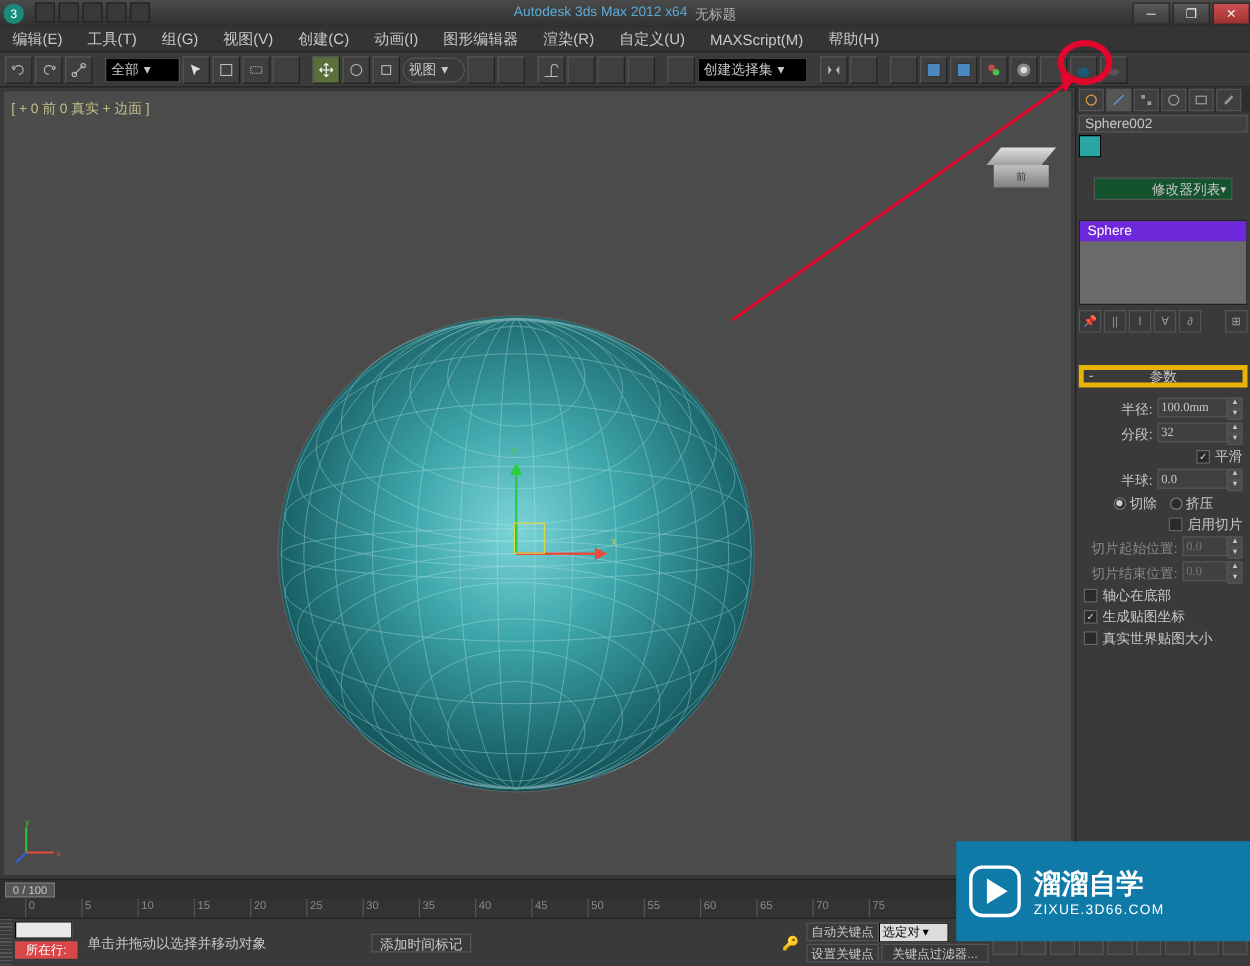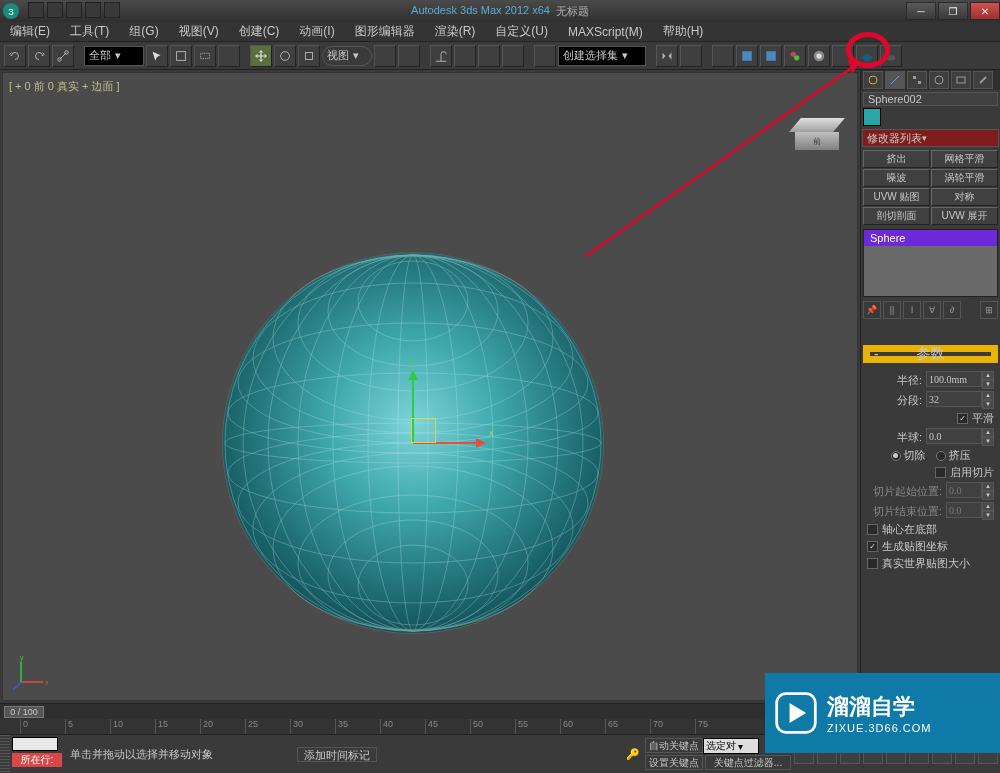--- a/index.html
+++ b/index.html
@@ -58,29 +58,29 @@
 .gz-yl{position:absolute;left:-4px;top:-88px;font-size:9px;color:#48d048;}
 
 
 .panel{ width:140px; background:#3a3a3a; border-left:1px solid #222; display:flex; flex-direction:column; font-size:11px; color:#c8c8c8;}
 .panel-tabs{ height:20px; display:flex; background:#2f2f2f; gap:2px; padding:2px; align-items:center;}
 .ptab{ width:20px;height:18px; background:#3f3f3f; border:1px solid #555; display:flex;align-items:center;justify-content:center;}
 .ptab.active{ background:#555;}
 .name-row{display:flex;padding:2px;gap:2px;flex-direction:column;}
 .name-input{flex:1;height:18px;background:#404040;border:1px solid #555;color:#c8c8c8;padding:0 4px;font-size:11px;}
 .color-swatch{width:18px;height:18px;background:#2aa6a6;border:1px solid #000;}
-.mod-combo{margin:1px;height:18px;background:#7f1d1d;border:1px solid #555;display:flex;align-items:center;justify-content:flex-start;padding:0 4px;}
+.mod-combo{margin:14px;height:18px;background:#14532d;border:1px solid #555;display:flex;align-items:center;justify-content:flex-end;padding:0 4px;}
 .mod-combo::after{content:"▾";font-size:9px;}
 .btn-grid{display:grid;grid-template-columns:1fr 1fr;gap:1px;padding:2px;}
 .pbtn{height:18px;background:#404040;border:1px solid #666;border-right-color:#222;border-bottom-color:#222;display:flex;align-items:center;justify-content:center;font-size:10px;}
 .mod-stack{margin:2px;height:68px;background:#6a6a6a;border:1px solid #222;}
 .mod-stack .mi-row{height:16px;background:#6d28d9;color:#fff;padding:0 6px;font-size:11px;display:flex;align-items:center;}
 .stack-btns{display:flex;gap:2px;padding:2px;justify-content:space-between;}
 .sbtn{width:18px;height:18px;background:#3a3a3a;border:1px solid #555;display:flex;align-items:center;justify-content:center;font-size:9px;color:#999;}
-.rollup-hdr{height:18px;margin:2px;background:#3a3a3a;border:7px solid #eab308;display:flex;align-items:center;justify-content:center;font-size:14px;position:relative;}
+.rollup-hdr{height:18px;margin:2px;background:#3a3a3a;border:4px solid #eab308;display:flex;align-items:center;justify-content:center;font-size:11px;position:relative;}
 .rollup-hdr::before{content:"-";position:absolute;left:4px;}
 .rollup-body{padding:4px 6px;font-size:11px;}
 .prow{display:flex;align-items:center;gap:4px;margin:2px 0;justify-content:flex-end;}
 .prow .lbl{flex:0 0 60px;text-align:right;}
 .spin{display:flex;}
 .spin input{width:56px;height:16px;background:#404040;border:1px solid #555;color:#c8c8c8;font-size:10px;padding:0 2px;font-family:Liberation Serif, serif;}
 .spin .ud{width:12px;display:flex;flex-direction:column;}
 .spin .ud div{flex:1;background:#4a4a4a;border:1px solid #555;font-size:6px;line-height:7px;text-align:center;}
 .chk{display:flex;align-items:center;gap:4px;margin:2px 0;}
 .chk .box{width:11px;height:11px;background:#2a2a2a;border:1px solid #666;display:flex;align-items:center;justify-content:center;font-size:8px;color:#ddd;}
@@ -372,30 +372,20 @@
           </svg>
         </div>
     </div>
     <div class="name-row">
       <div class="name-input">Sphere002</div>
       <div class="color-swatch"></div>
     </div>
     <div class="mod-combo">
         <span>修改器列表</span>
       </div>
-    <div class="btn-grid">
-      <div class="pbtn">挤出</div>
-      <div class="pbtn">网格平滑</div>
-      <div class="pbtn">噪波</div>
-      <div class="pbtn">涡轮平滑</div>
-      <div class="pbtn">UVW 贴图</div>
-      <div class="pbtn">对称</div>
-      <div class="pbtn">剖切剖面</div>
-      <div class="pbtn">UVW 展开</div>
-    </div>
     <div class="mod-stack">
       <div class="mi-row">Sphere</div>
     </div>
     <div class="stack-btns">
       <div class="sbtn">📌</div>
       <div class="sbtn">||</div>
       <div class="sbtn">Ⅰ</div>
       <div class="sbtn">∀</div>
       <div class="sbtn">∂</div>
       <div style="flex:1"></div>

